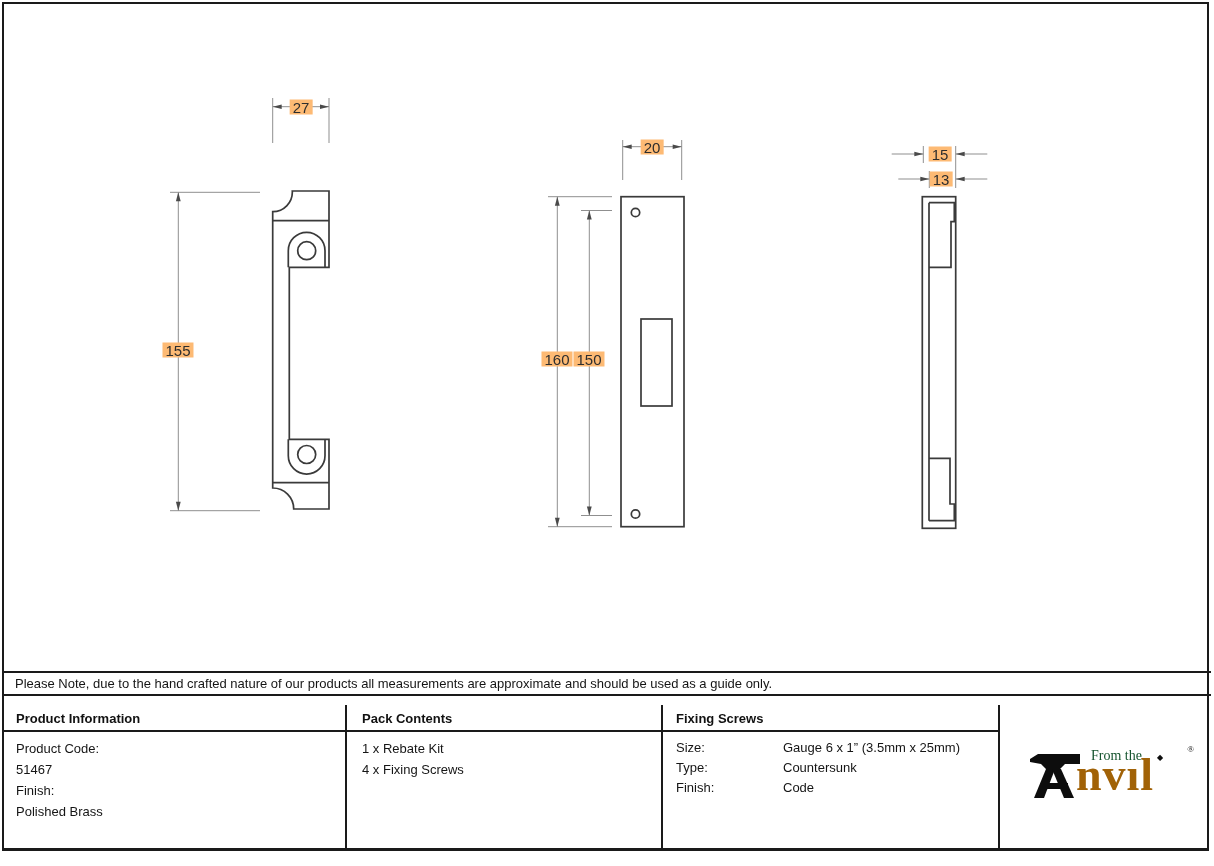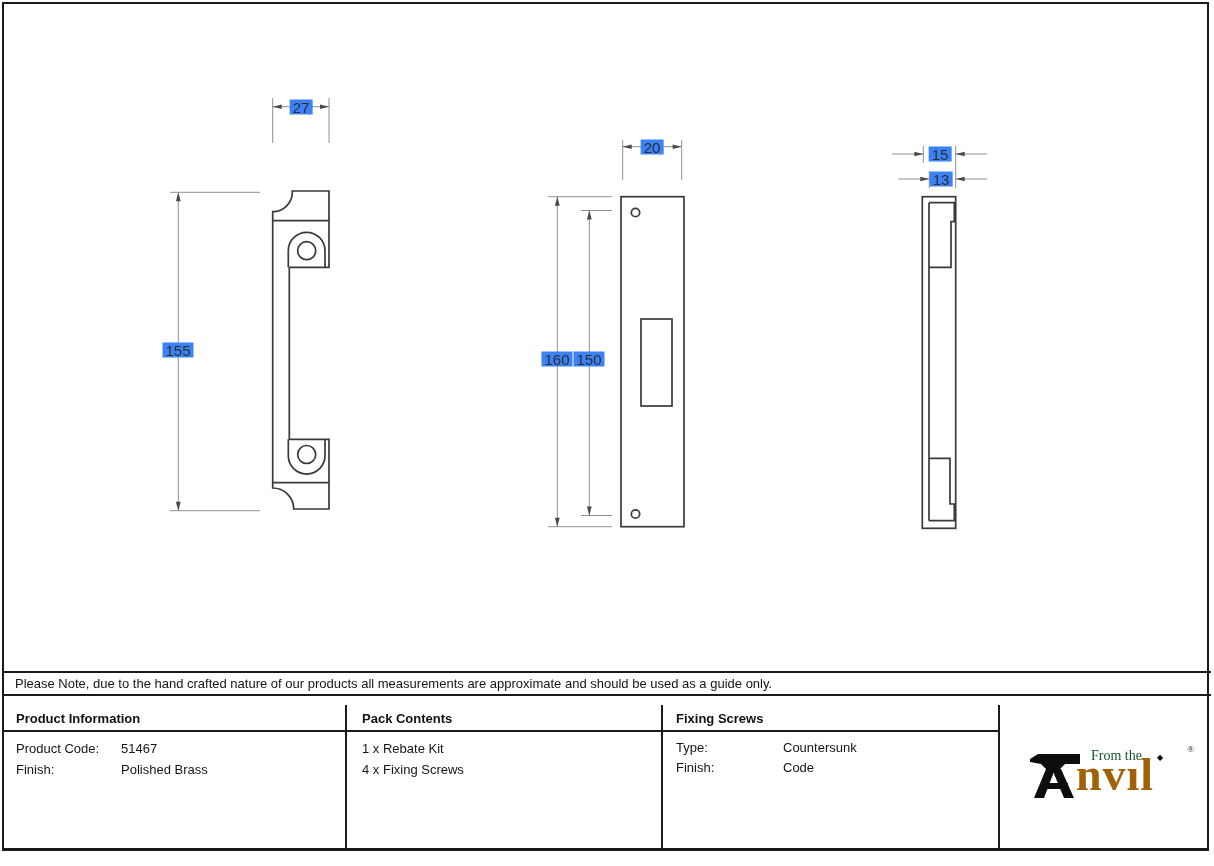--- a/index.html
+++ b/index.html
@@ -14,38 +14,38 @@
     left:2px;top:2px;width:1207px;height:849px;box-sizing:border-box;
     border:2px solid #1a1a1a;border-bottom-width:3px;
   }
   
   .drawing-svg{left:0;top:0;}
   .part{stroke:#3a3a3a;stroke-width:1.7;fill:none;stroke-linejoin:miter;}
   .dim line{stroke:#8f8f8f;stroke-width:1;}
   .arr{fill:#4a4a4a;stroke:none;}
   .dimlabel{
     position:absolute;transform:translate(-50%,-50%);
-    font-size:15px;color:#2e2e2e;background:#3b82f6;padding:0 3px;line-height:1;
+    font-size:15px;color:#2e2e2e;background:#fdba74;padding:0 3px;line-height:1;
     white-space:nowrap;
   }
   
   .note-bar{
     left:2px;top:671px;width:1209px;height:25px;box-sizing:border-box;
     border-top:2px solid #1a1a1a;border-bottom:2px solid #1a1a1a;
     display:flex;align-items:center;padding-left:13px;font-size:13px;color:#151515;
   }
   
   .vline{width:2px;background:#1a1a1a;top:705px;height:146px;}
   .hline-header{left:2px;top:730px;width:998px;height:2px;background:#1a1a1a;}
   .cell-header{font-size:13px;font-weight:700;color:#111;line-height:18px;white-space:nowrap;}
   .kv-block{font-size:13px;color:#151515;}
   .kv-row{display:flex;}
   .kv-row .k{flex:0 0 auto;}
   .kv-row .v{white-space:nowrap;}
-  .pi-row{line-height:21px;}
+  .pi-row{line-height:21px;flex-direction:column;}
   .pi-row .k{width:105px;}
   .fs-row{line-height:20px;}
   .fs-row .k{width:107px;}
   .pack-line{line-height:21px;white-space:nowrap;}
   
   .logo{left:1030px;top:744px;width:164px;height:58px;}
   .logo .anvil-svg{position:absolute;left:0;top:6px;}
   .logo .wordmark{
     position:absolute;left:46px;top:8px;
     font-family:"Liberation Serif",serif;font-weight:700;font-size:46px;line-height:1;
@@ -164,20 +164,24 @@
   </div>
 </div>
 
 <div class="abs kv-block" style="left:362px;top:738px">
   <div class="pack-line">1 x Rebate Kit</div>
   <div class="pack-line">4 x Fixing Screws</div>
 </div>
 
 <div class="abs kv-block" style="left:676px;top:738px">
   <div class="kv-row fs-row">
+    <span class="k">Size:</span>
+    <span class="v">Gauge 6 x 1” (3.5mm x 25mm)</span>
+  </div>
+  <div class="kv-row fs-row">
     <span class="k">Type:</span>
     <span class="v">Countersunk</span>
   </div>
   <div class="kv-row fs-row">
     <span class="k">Finish:</span>
     <span class="v">Code</span>
   </div>
 </div>
 
 <div class="abs logo">

